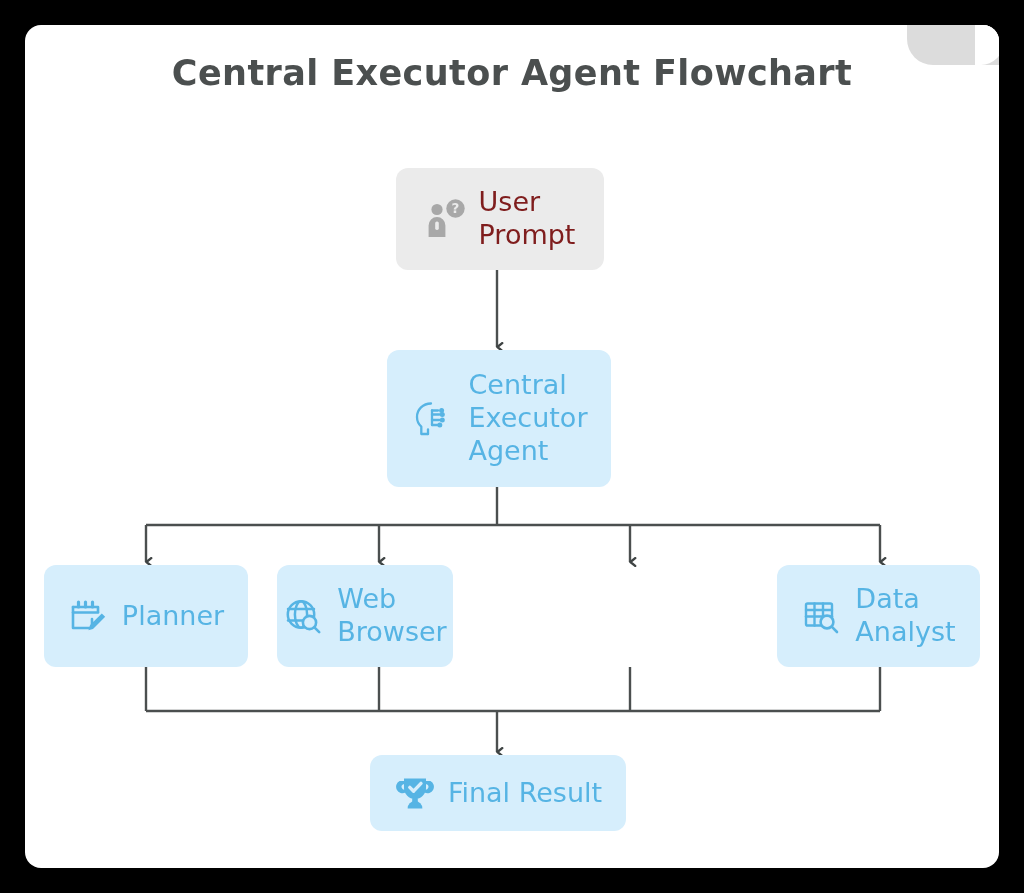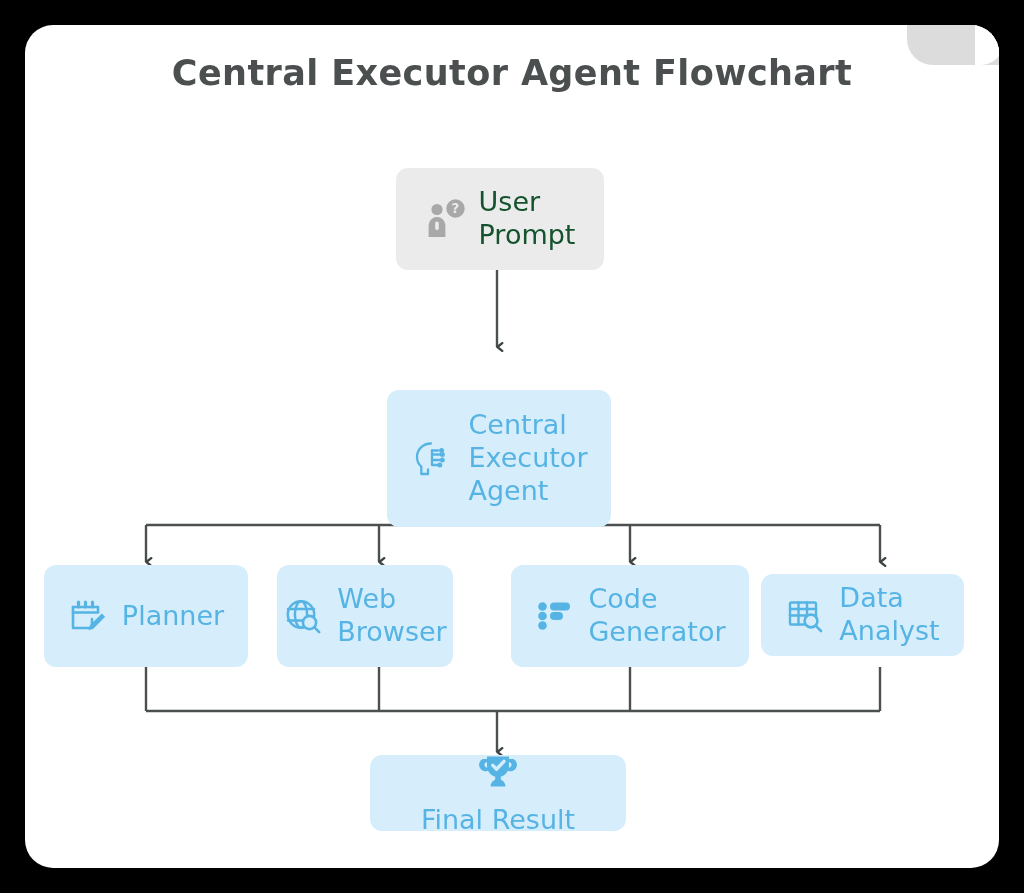--- a/index.html
+++ b/index.html
@@ -21,21 +21,21 @@
   }
 
   
   .card {
     position: absolute;
     left: 25px;
     top: 25px;
     width: 974px;
     height: 843px;
     background: #ffffff;
-    border-radius: 28px;
+    border-radius: 16px;
     overflow: hidden;
     padding-left: 44px;
   }
 
   
   .corner-fold {
     position: absolute;
     right: 0px;
     top: -22px;
     width: 92px;
@@ -106,36 +106,36 @@
   .node .label {
     font-family: "DejaVu Sans", sans-serif;
     font-size: 27px;
     font-weight: 400;
     line-height: 1.22;
     white-space: pre-line;
   }
 
   
   .node.gray { background: #ebebeb; }
-  .node.gray .label { color: #14532d; }
+  .node.gray .label { color: #7f1d1d; }
 
   
   .node.blue { background: #d6eefc; }
   .node.blue .label { color: #56b4e4; }
 
   
   #node-user-prompt { left: 371px;  top: 143px; width: 208px; height: 102px; }
-  #node-central     { left: 362px;  top: 325px; width: 224px; height: 137px; margin-top: 40px; }
+  #node-central     { left: 362px;  top: 325px; width: 224px; height: 137px; }
 
   #node-planner     { left: 19px;   top: 540px; width: 204px; height: 102px; justify-content: center; }
   #node-web         { left: 252px;  top: 540px; width: 176px; height: 102px; }
   #node-code        { left: 486px;  top: 540px; width: 238px; height: 102px; }
-  #node-data        { left: 736px;  top: 540px; width: 203px; height: 82px; margin-top: 9px; }
-
-  #node-final       { left: 345px;  top: 730px; width: 256px; height: 76px; flex-direction: column; }
+  #node-data        { left: 752px;  top: 540px; width: 203px; height: 102px; }
+
+  #node-final       { left: 345px;  top: 730px; width: 256px; height: 76px; }
 
   
   .glyph svg { display: block; }
 </style>
 </head>
 <body>
 
 <div id="canvas">
 
   <div class="card">
@@ -251,35 +251,20 @@
             <g fill="#d6eefc" stroke="#56b4e4" stroke-width="2.6" stroke-linecap="round">
               <circle cx="26.5" cy="27.5" r="6.6"></circle>
               <line x1="31.4" y1="32.4" x2="36.2" y2="37.2"></line>
             </g>
           </svg>
         </span>
         <span class="label">Web
 Browser</span>
       </div>
 
-      <div class="node blue" id="node-code">
-        <span class="glyph">
-          <svg width="42" height="42" viewBox="0 0 42 42">
-            <g fill="#56b4e4">
-              <circle cx="8.5" cy="11.5" r="4.3"></circle>
-              <circle cx="8.5" cy="21" r="4.3"></circle>
-              <circle cx="8.5" cy="30.5" r="4.3"></circle>
-              <rect x="16" y="7.4" width="20" height="8.2" rx="4.1"></rect>
-              <rect x="16" y="16.9" width="13" height="8.2" rx="4.1"></rect>
-            </g>
-          </svg>
-        </span>
-        <span class="label">Code
-Generator</span>
-      </div>
 
       <div class="node blue" id="node-data">
         <span class="glyph">
           <svg width="42" height="42" viewBox="0 0 42 42">
             <g fill="none" stroke="#56b4e4" stroke-width="2.4" stroke-linecap="round" stroke-linejoin="round">
               <rect x="5" y="8.5" width="26" height="22" rx="1.6"></rect>
               <line x1="5" y1="15" x2="31" y2="15"></line>
               <line x1="5" y1="21.5" x2="31" y2="21.5"></line>
               <line x1="13.5" y1="8.5" x2="13.5" y2="30.5"></line>
               <line x1="22" y1="8.5" x2="22" y2="30.5"></line>

